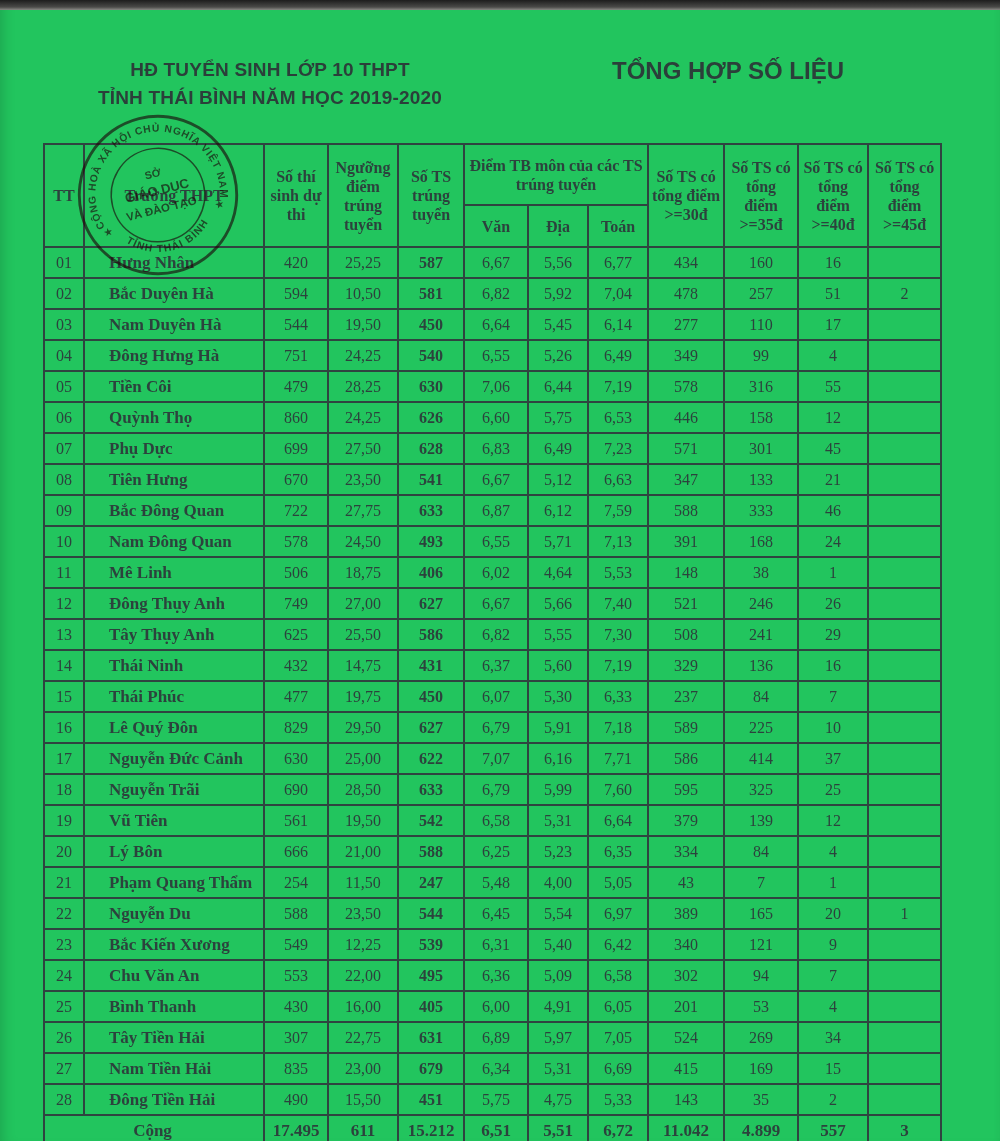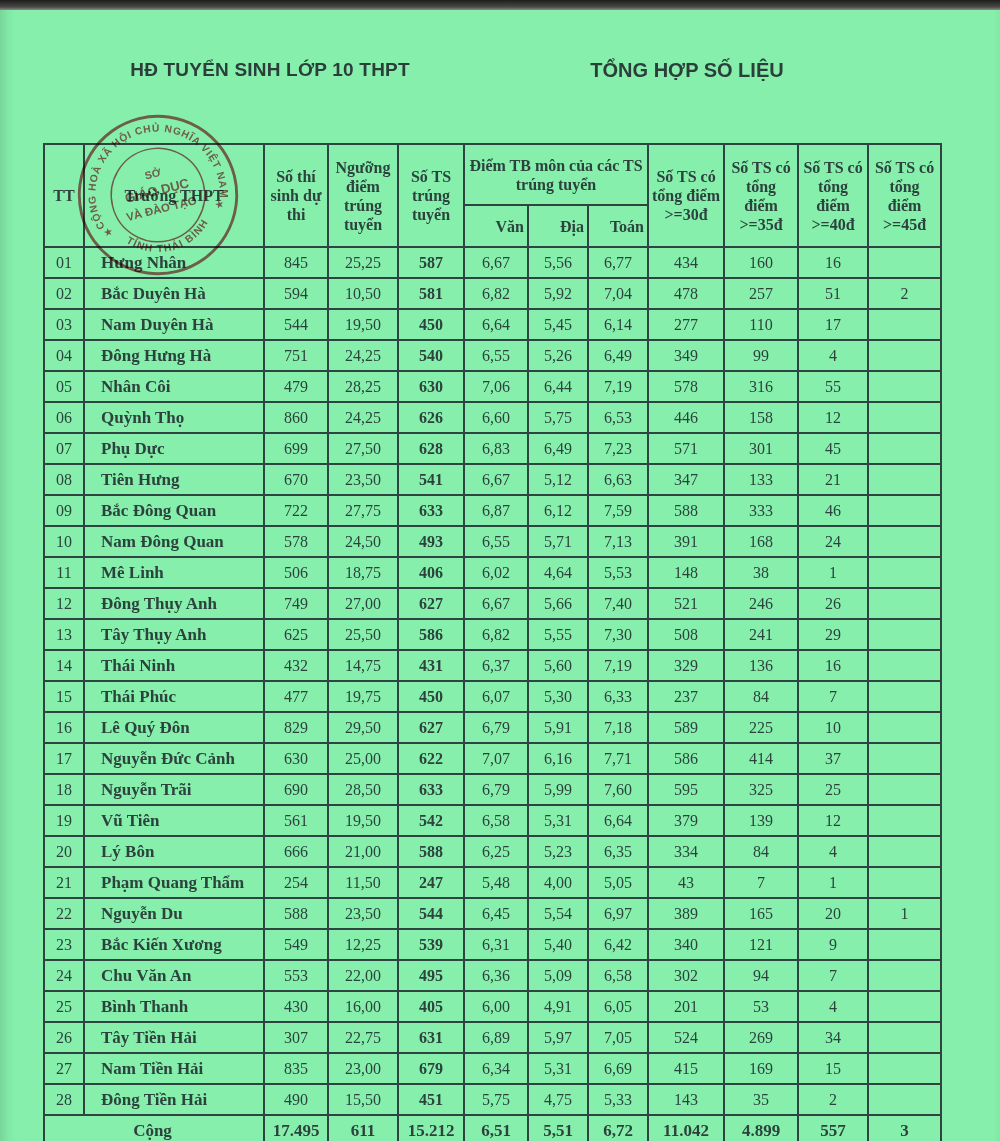--- a/index.html
+++ b/index.html
@@ -5,62 +5,62 @@
   html,body{margin:0;padding:0;}
   body{
     width:1000px;height:1141px;
     background:#f2f2f0;
     font-family:"Liberation Serif", serif;
     position:relative;
     overflow:hidden;
   }
   .page{
     position:absolute;inset:0;
-    background:#86efac;
+    background:#22c55e;
     box-shadow:inset 12px 0 14px -10px rgba(0,0,0,.18), inset -6px 0 10px -8px rgba(0,0,0,.10);
     color:#2c423d;
   }
   .scan-top-edge{
     position:absolute;top:0;left:0;right:0;height:10px;
     background:linear-gradient(#1d1d1d,#4a4a48 70%, #8a8a86);
   }
   
   .doc-header{position:absolute;top:56px;left:0;width:100%;}
   .title-left{
     position:absolute;left:60px;width:420px;text-align:center;
     font-family:"Liberation Sans", sans-serif;
     font-weight:bold;font-size:19px;line-height:28px;color:#2b3f3a;
     letter-spacing:.2px;
   }
   .title-right{
-    position:absolute;left:507px;width:360px;text-align:center;
+    position:absolute;left:548px;width:360px;text-align:center;
     font-family:"Liberation Sans", sans-serif;
-    font-weight:bold;font-size:20px;line-height:29px;color:#2b3f3a;
+    font-weight:bold;font-size:24px;line-height:29px;color:#2b3f3a;
   }
   
   table.score{
     position:absolute;left:43px;top:143px;width:897px;
     border-collapse:collapse;table-layout:fixed;
     font-size:16px;color:#2c423d;
   }
   table.score th, table.score td{
     border:2px solid #2f4440;
     padding:2px 3px;
     text-align:center;
     vertical-align:middle;
     overflow:hidden;
   }
   table.score thead th{
     font-weight:bold;font-size:16px;line-height:19px;
   }
   table.score thead tr.tier1 th{height:55px;}
-  table.score thead tr.tier2 th{height:36px;text-align:right;}
+  table.score thead tr.tier2 th{height:36px;}
   table.score tbody td{height:25px;}
   table.score td.c-name{
-    text-align:left;padding-left:16px;font-weight:bold;font-size:17px;
+    text-align:left;padding-left:24px;font-weight:bold;font-size:17px;
   }
   table.score td.c-adm{font-weight:bold;border-radius:6px;}
   table.score tfoot td{height:26px;font-weight:bold;font-size:17px;}
   table.score tfoot td.total-label{text-align:center;padding-left:0;}
   
   .stamp{
     position:absolute;left:76px;top:113px;width:164px;height:164px;
     opacity:.82;mix-blend-mode:multiply;pointer-events:none;
   }
   .stamp svg{width:100%;height:100%;}
@@ -68,20 +68,21 @@
 </style>
 </head>
 <body>
 
 <div class="page">
   <div class="scan-top-edge"></div>
 
   <div class="doc-header">
     <div class="title-left">
       <div>HĐ TUYỂN SINH LỚP 10 THPT</div>
+      <div>TỈNH THÁI BÌNH NĂM HỌC 2019-2020</div>
     </div>
     <div class="title-right">
       <div>TỔNG HỢP SỐ LIỆU</div>
     </div>
   </div>
 
   <table class="score">
     <colgroup>
       <col style="width:40px">
         <col style="width:180px">
@@ -112,21 +113,21 @@
       <tr class="tier2">
         <th>Văn</th>
         <th>Địa</th>
         <th>Toán</th>
       </tr>
     </thead>
     <tbody>
         <tr>
           <td>01</td>
           <td class="c-name">Hưng Nhân</td>
-          <td>845</td>
+          <td>420</td>
           <td>25,25</td>
           <td class="c-adm">587</td>
           <td>6,67</td>
           <td>5,56</td>
           <td>6,77</td>
           <td>434</td>
           <td>160</td>
           <td>16</td>
           <td></td>
         </tr>
@@ -167,21 +168,21 @@
           <td>6,55</td>
           <td>5,26</td>
           <td>6,49</td>
           <td>349</td>
           <td>99</td>
           <td>4</td>
           <td></td>
         </tr>
         <tr>
           <td>05</td>
-          <td class="c-name">Nhân Côi</td>
+          <td class="c-name">Tiền Côi</td>
           <td>479</td>
           <td>28,25</td>
           <td class="c-adm">630</td>
           <td>7,06</td>
           <td>6,44</td>
           <td>7,19</td>
           <td>578</td>
           <td>316</td>
           <td>55</td>
           <td></td>

